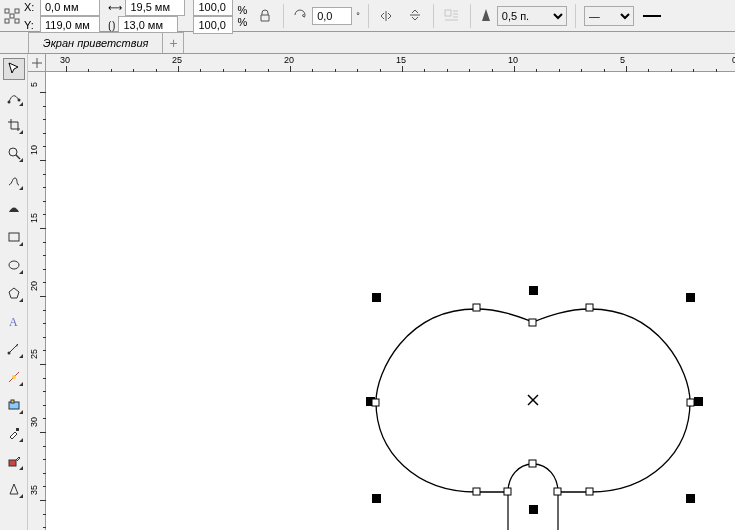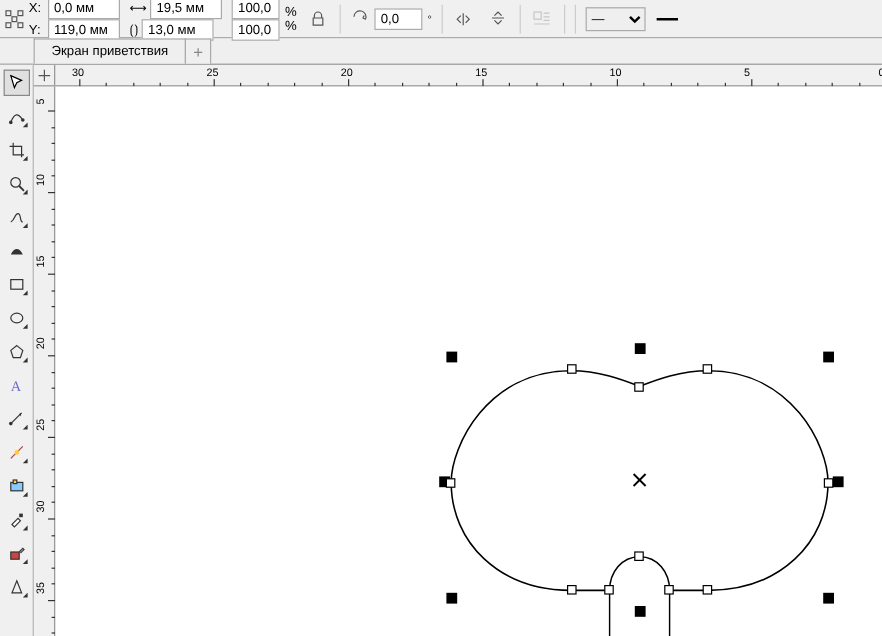--- a/index.html
+++ b/index.html
@@ -14,21 +14,21 @@
   .propbar .xy .row span.lbl { width: 14px; display: inline-block; }
   .propbar .xy input { width: 60px; }
   .propbar .size input { width: 60px; }
   .propbar .scale input { width: 40px; }
   .propbar .sep { width: 1px; height: 24px; background: #ccc; }
   .propbar .btn { width: 20px; height: 20px; border: 1px solid transparent; display: flex; align-items: center; justify-content: center; color: #555; }
   .propbar .angle input { width: 40px; }
   .propbar select { height: 20px; border: 1px solid #aaa; font-size: 11px; font-family: inherit; }
 
   
-  .tabbar { height: 22px; background: #efefef; border-bottom: 1px solid #999; display: flex; align-items: stretch; padding-left: 28px; }
+  .tabbar { height: 22px; background: #efefef; border-bottom: 1px solid #999; display: flex; align-items: stretch; padding-left: 28px; font-style: italic; }
   .tab { padding: 0 14px; border: 1px solid #aaa; border-bottom: none; background: #efefef; display: flex; align-items: center; font-size: 11px; margin-right: -1px; }
   .tab.active { background: #efefef; box-shadow: inset 0 1px 0 #fff; }
   .tab.add { width: 22px; justify-content: center; padding: 0; color: #888; font-size: 14px; }
 
   
   .toolbox { position: absolute; left: 0; top: 54px; width: 28px; bottom: 0; background: #f0f0f0; border-right: 1px solid #ccc; display: flex; flex-direction: column; align-items: center; padding-top: 4px; gap: 6px; }
   .tool { width: 22px; height: 22px; display: flex; align-items: center; justify-content: center; color: #555; border: 1px solid transparent; position: relative; }
   .tool.selected { border-color: #888; background: #e0e0e0; }
   .tool svg { display: block; }
   .tool .fly { position: absolute; right: 1px; bottom: 1px; width: 0; height: 0; border-left: 4px solid transparent; border-bottom: 4px solid #333; }
@@ -131,20 +131,30 @@
 
   <div class="btn" style="opacity:0.4">
     <svg width="16" height="14">
         <rect x="1" y="1" width="6" height="6" fill="none" stroke="#888"></rect>
         <path d="M9 2h5M9 5h5M9 8h5M1 11h13" stroke="#888"></path>
       </svg>
   </div>
 
   <div class="sep"></div>
 
+  <div class="cell">
+    <span>
+      <svg width="14" height="14">
+          <path d="M7 1l4 12H3z" fill="#555"></path>
+        </svg>
+    </span>
+    <select style="width:70px">
+      <option>0,5 п.</option>
+    </select>
+  </div>
 
   <div class="sep"></div>
 
   <div class="cell">
     <select style="width:50px">
       <option>—</option>
     </select>
   </div>
   <div class="btn">
     <svg width="20" height="4">

